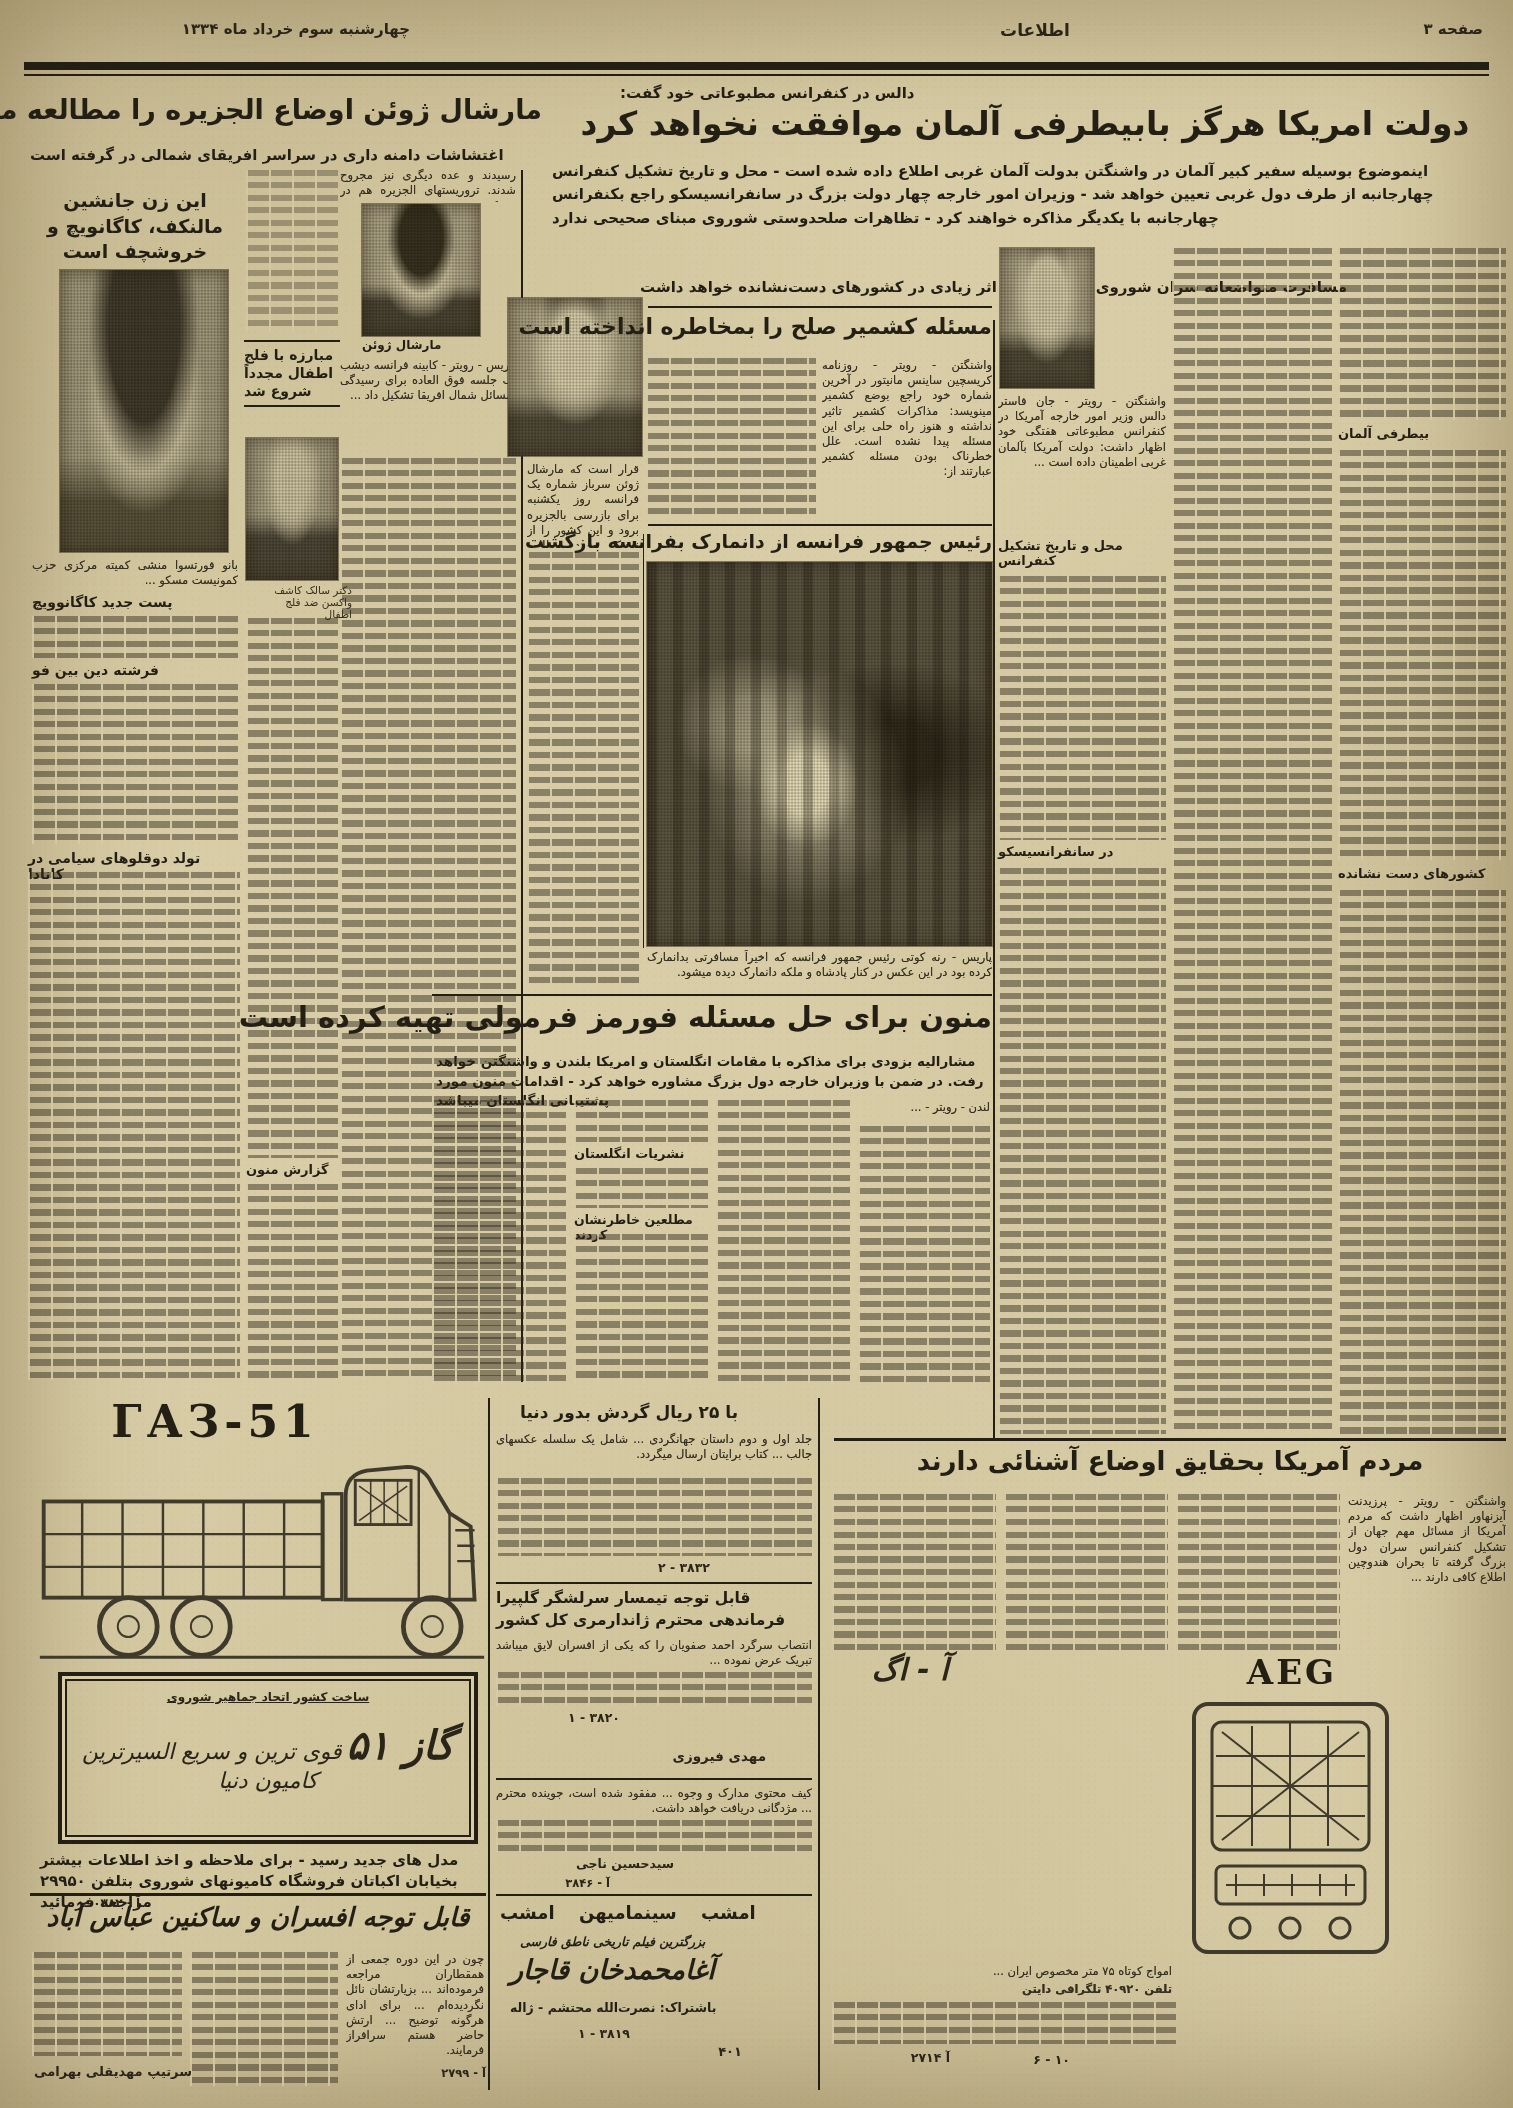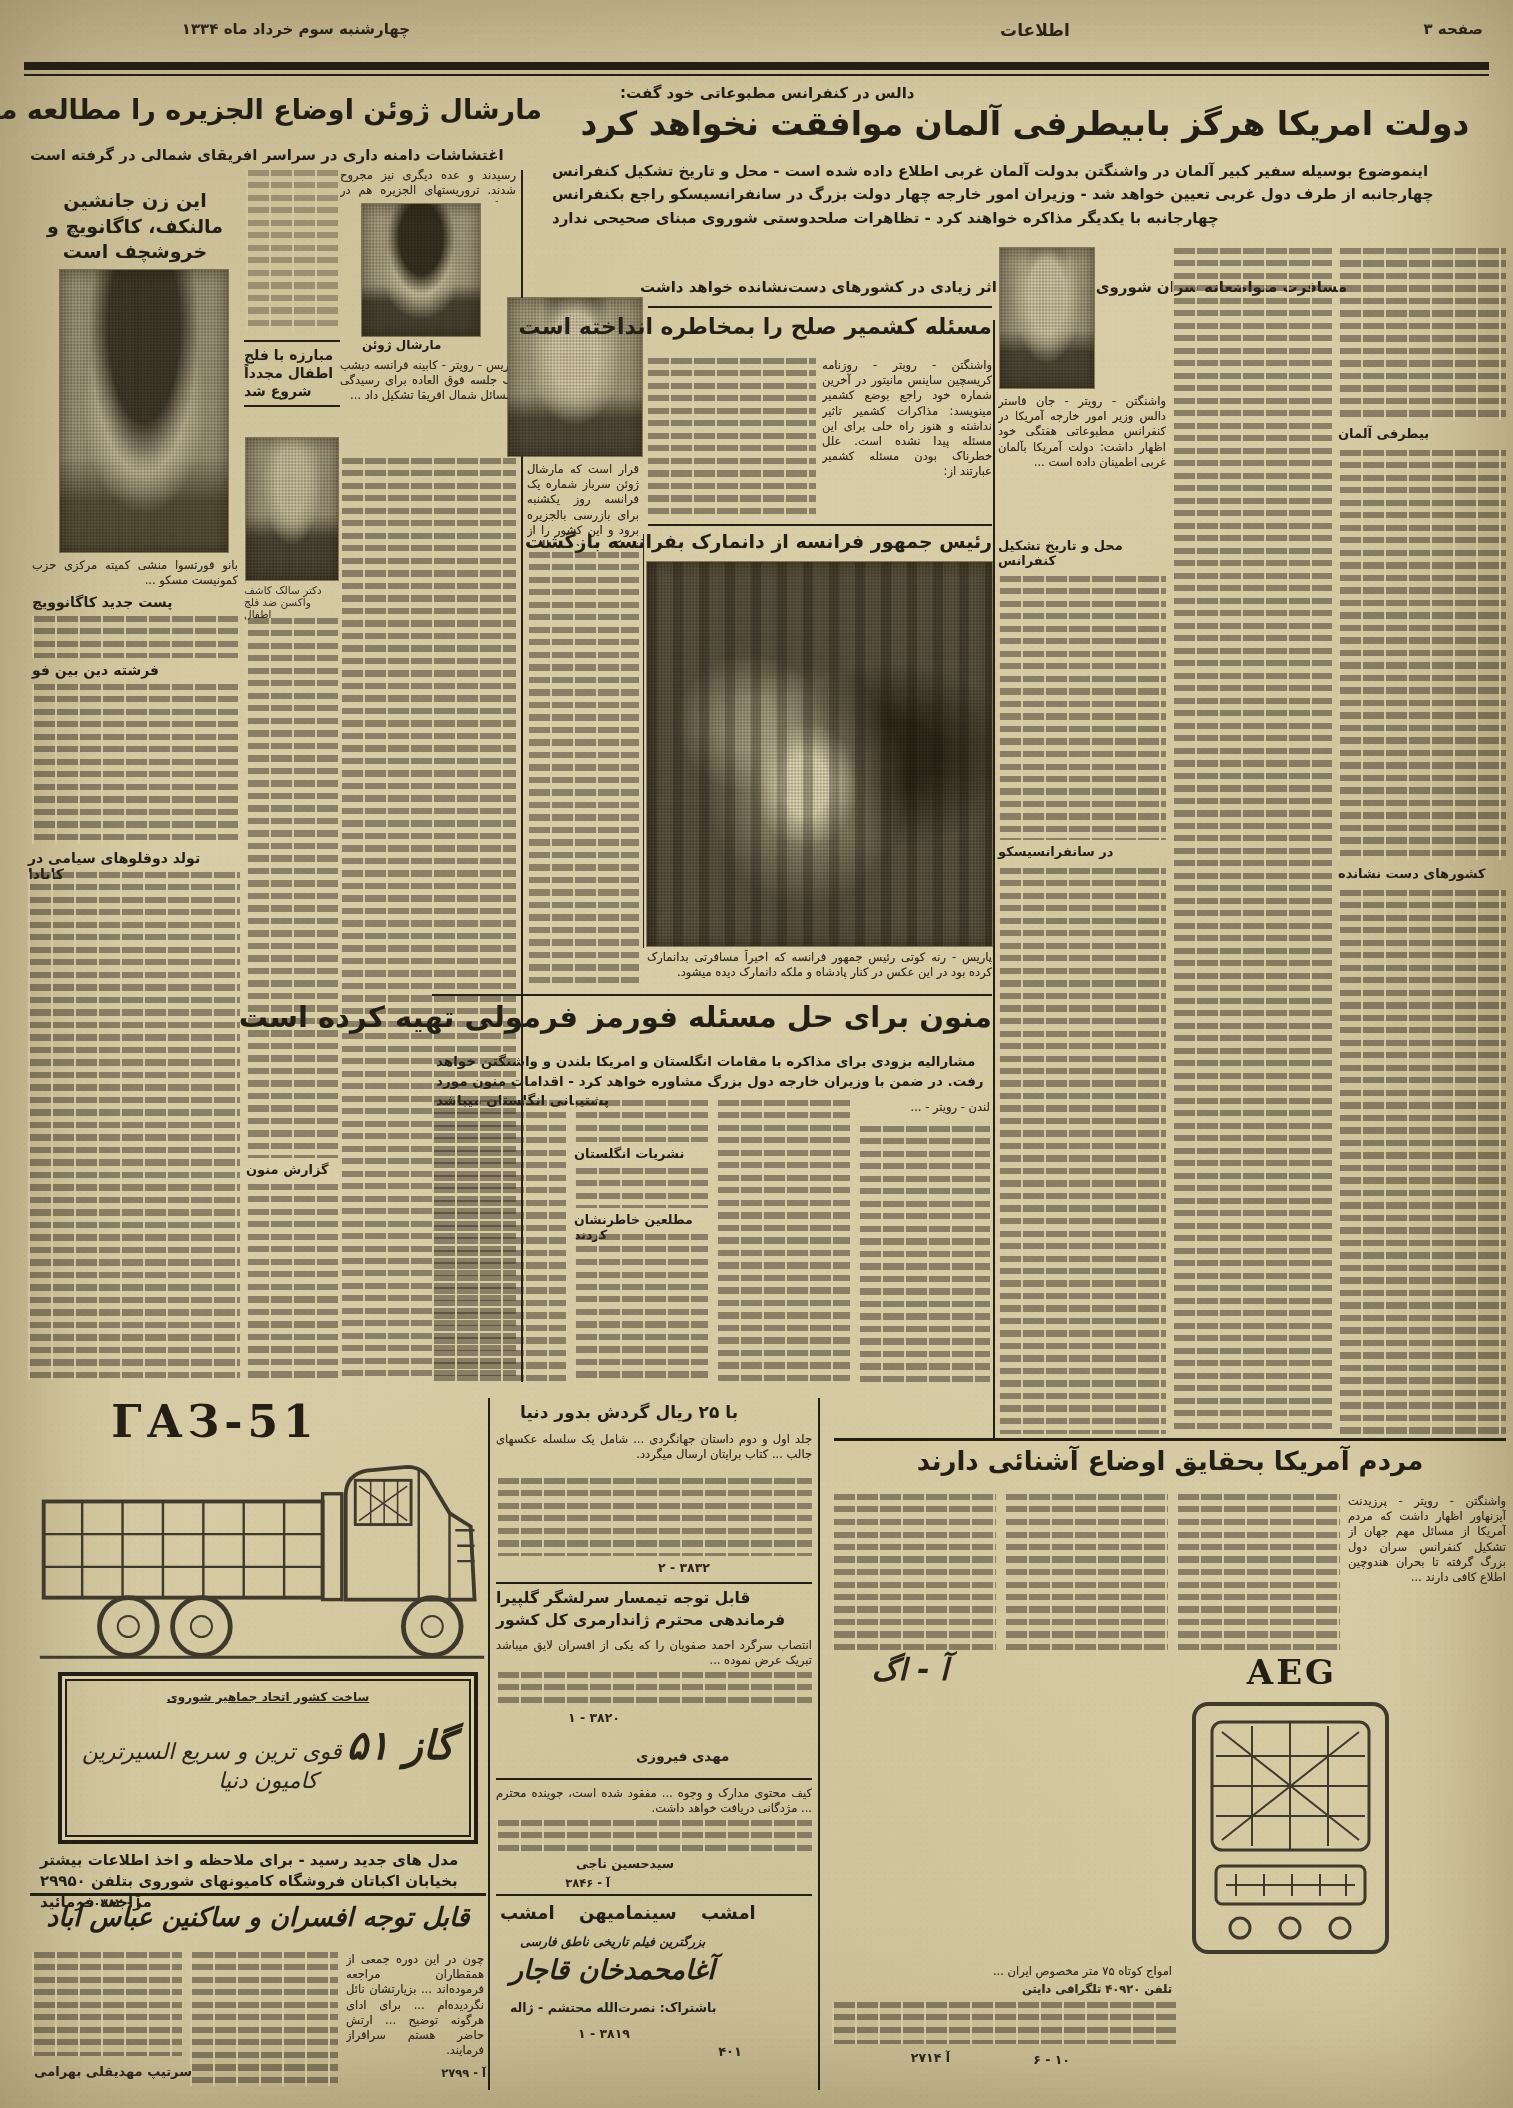--- a/index.html
+++ b/index.html
@@ -73,21 +73,21 @@
   <div class="abs sub" style="left:32px;top:662px;width:206px;font-size:14px">فرشته دین بین فو</div>
   <div class="abs fill" style="left:32px;top:684px;width:206px;height:160px"></div>
   <div class="abs sub" style="left:28px;top:850px;width:212px;font-size:14px">تولد دوقلوهای سیامی در کانادا</div>
   <div class="abs fill" style="left:28px;top:872px;width:212px;height:508px"></div>
 
   <div class="abs fill lt" style="left:246px;top:170px;width:92px;height:162px"></div>
   <div class="abs sub" style="left:244px;top:340px;width:96px;font-size:14px;line-height:1.3;border-top:2px solid #241f15;border-bottom:2px solid #241f15;padding:4px 0">مبارزه با فلج اطفال مجدداً شروع شد</div>
   <div class="photo" style="left:246px;top:438px;width:92px;height:142px;background:
       radial-gradient(ellipse at 50% 30%, #c9bf9e 0 24%, rgba(201,191,158,0) 46%),
       linear-gradient(0deg, #4c4636 0 30%, rgba(76,70,54,0) 46%), #a29a7d"></div>
-  <div class="abs" style="left:244px;top:584px;width:96px;font-size:10.5px;text-align:left;color:#352f22">دکتر سالک کاشف واکسن ضد فلج اطفال</div>
+  <div class="abs" style="left:256px;top:584px;width:96px;font-size:10.5px;text-align:right;color:#352f22">دکتر سالک کاشف واکسن ضد فلج اطفال</div>
   <div class="abs fill" style="left:246px;top:618px;width:92px;height:540px"></div>
   <div class="abs sub" style="left:246px;top:1162px;width:92px;font-size:13px">گزارش منون</div>
   <div class="abs fill" style="left:246px;top:1184px;width:92px;height:196px"></div>
 
   <div class="abs rv" style="left:521px;top:170px;height:1212px"></div>
   <div class="abs rv" style="left:993px;top:320px;height:1118px"></div>
   <div class="abs rv" style="left:643px;top:534px;height:414px;width:1px"></div>
   <div class="abs rv" style="left:818px;top:1398px;height:692px"></div>
   <div class="abs rv" style="left:488px;top:1398px;height:692px"></div>
 
@@ -204,21 +204,21 @@
 
   <div class="abs sub" style="left:520px;top:1402px;width:270px;font-size:17px">با ۲۵ ریال گردش بدور دنیا</div>
   <div class="abs p" style="left:496px;top:1432px;width:316px;height:42px;overflow:hidden">جلد اول و دوم داستان جهانگردی ... شامل یک سلسله عکسهای جالب ... کتاب برایتان ارسال میگردد.</div>
   <div class="abs fill" style="left:496px;top:1478px;width:316px;height:78px"></div>
   <div class="abs ref" style="left:600px;top:1560px;width:110px">۳۸۳۲ - ۲</div>
   <div class="abs rh" style="left:496px;top:1582px;width:316px;height:2px"></div>
   <div class="abs sub" style="left:496px;top:1588px;width:316px;font-size:15.5px;line-height:1.4">قابل توجه تیمسار سرلشگر گلپیرا فرماندهی محترم ژاندارمری کل کشور</div>
   <div class="abs p" style="left:496px;top:1638px;width:316px;height:30px;overflow:hidden">انتصاب سرگرد احمد صفویان را که یکی از افسران لایق میباشد تبریک عرض نموده ...</div>
   <div class="abs fill" style="left:496px;top:1672px;width:316px;height:34px"></div>
   <div class="abs ref" style="left:530px;top:1710px;width:90px">۳۸۲۰ - ۱</div>
-  <div class="abs" style="left:636px;top:1748px;width:130px;font-size:13.5px;font-weight:bold;text-align:left">مهدی فیروزی</div>
+  <div class="abs" style="left:636px;top:1748px;width:130px;font-size:13.5px;font-weight:bold;text-align:right">مهدی فیروزی</div>
   <div class="abs rh" style="left:496px;top:1778px;width:316px;height:2px"></div>
   <div class="abs p" style="left:496px;top:1786px;width:316px;height:30px;overflow:hidden">کیف محتوی مدارک و وجوه ... مفقود شده است، جوینده محترم ... مژدگانی دریافت خواهد داشت.</div>
   <div class="abs fill" style="left:496px;top:1820px;width:316px;height:32px"></div>
   <div class="abs" style="left:560px;top:1856px;width:130px;font-size:12.5px;font-weight:bold;text-align:center">سیدحسین ناجی</div>
   <div class="abs ref" style="left:530px;top:1876px;width:80px;font-size:11.5px">آ - ۳۸۴۶</div>
   <div class="abs rh" style="left:496px;top:1894px;width:316px;height:2px"></div>
   <div class="abs sub" style="left:500px;top:1902px;width:308px;font-size:18px;word-spacing:18px">امشب سینمامیهن امشب</div>
   <div class="abs sub ital" style="left:520px;top:1934px;width:268px;font-size:12.5px">بزرگترین فیلم تاریخی ناطق فارسی</div>
   <div class="abs sub ital" style="left:510px;top:1954px;width:288px;font-size:27px">آغامحمدخان قاجار</div>
   <div class="abs sub" style="left:510px;top:2000px;width:288px;font-size:12.5px">باشتراک: نصرت‌الله محتشم - ژاله</div>

